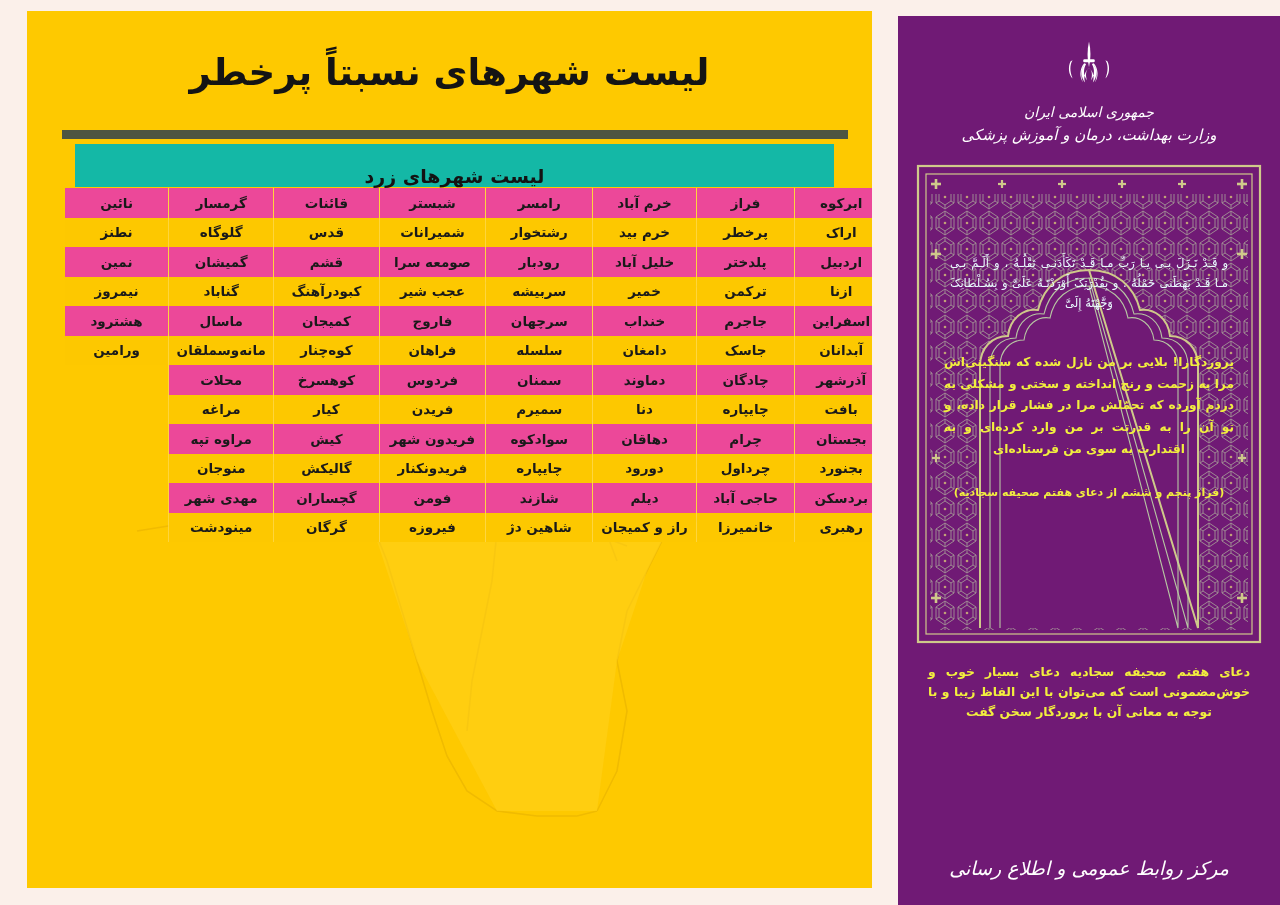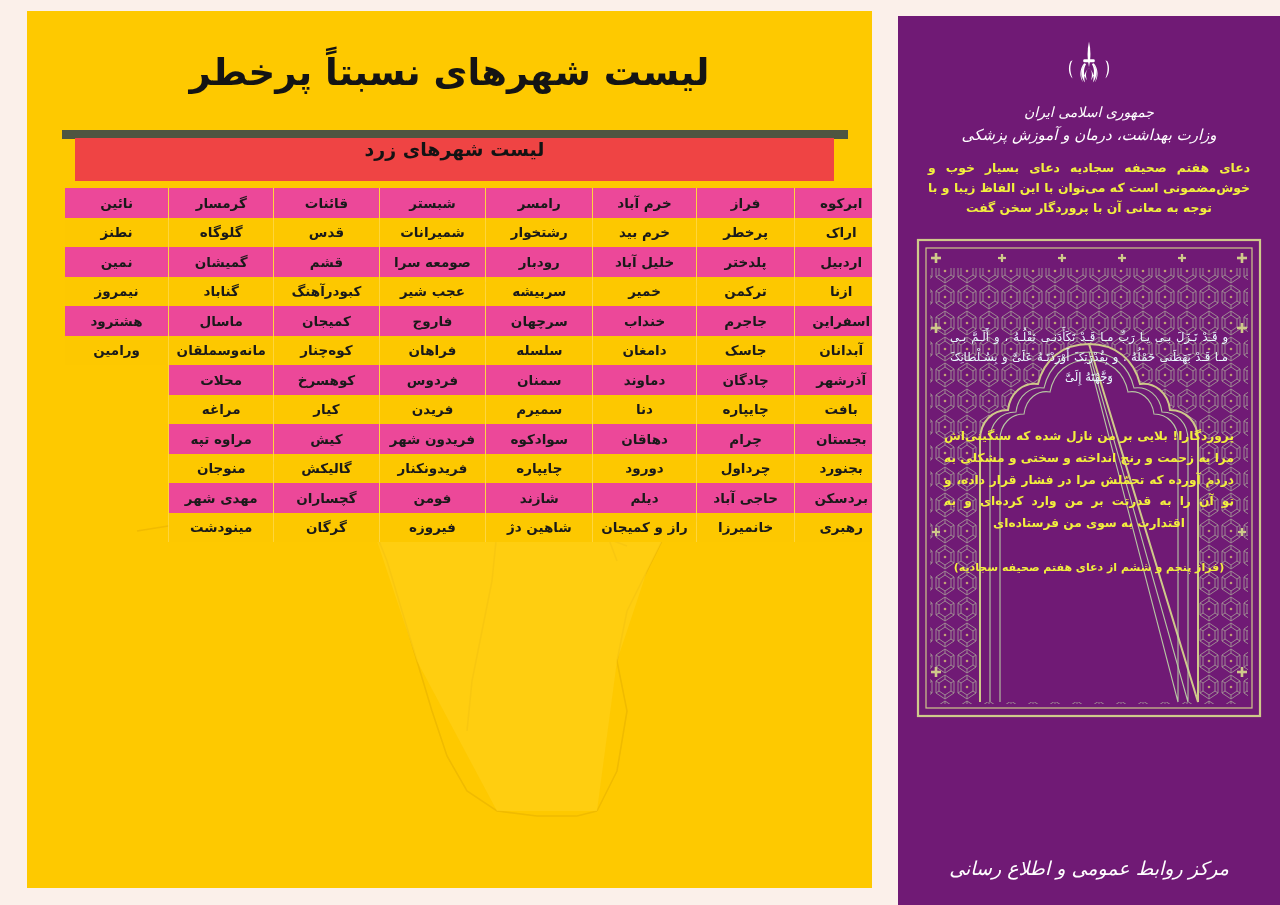--- a/index.html
+++ b/index.html
@@ -63,27 +63,27 @@
     top: 119px;
     left: 35px;
     right: 24px;
     height: 9px;
     background: #4e5541;
   }
 
   
   #sub-title-row {
     position: absolute;
-    top: 127px;
+    top: 133px;
     left: 48px;
     right: 38px;
     height: 43px;
-    background: #ef4444;
+    background: #14b8a6;
     display: flex;
-    align-items: flex-start;
+    align-items: flex-end;
     justify-content: center;
   }
   #sub-title {
     font-size: 19px;
     font-weight: bold;
     color: #131313;
     direction: rtl;
   }
 
   
@@ -437,22 +437,20 @@
                  C42 41 42 32 37 26 L35 27 C38 32 38 39 34 44 C36 38 35 33 32 31 Z"></path>
         <path d="M13 24 C10 30 11 38 15 42 C12 34 12 28 15 23 Z"></path>
         <path d="M51 24 C54 30 53 38 49 42 C52 34 52 28 49 23 Z"></path>
         <rect x="26" y="22" width="12" height="3.2" rx="1.4"></rect>
       </g>
     </svg>
 
     <div class="script-line" id="org-line-1">جمهوری اسلامی ایران</div>
     <div class="script-line" id="org-line-2">وزارت بهداشت، درمان و آموزش پزشکی</div>
 
-
-    <div id="intro-text">دعای هفتم صحیفه سجادیه دعای بسیار خوب و خوش‌مضمونی است که می‌توان با این الفاظ زیبا و با توجه به معانی آن با پروردگار سخن گفت</div>
 
     <div id="arch-frame">
       <svg id="arch-svg" viewBox="0 0 354 490" preserveAspectRatio="none">
         <defs>
           <pattern id="geo" width="22" height="26" patternUnits="userSpaceOnUse">
             <g fill="none" stroke="#bfd9a8" stroke-width="0.9" opacity="0.85">
               <polygon points="11,1 20,7 20,19 11,25 2,19 2,7"></polygon>
               <polygon points="11,5 17,9 17,17 11,21 5,17 5,9"></polygon>
               <path d="M11,1 L11,5 M20,7 L17,9 M20,19 L17,17 M11,25 L11,21
                        M2,19 L5,17 M2,7 L5,9"></path>
@@ -563,15 +561,17 @@
         </g>
       </svg>
 
       <div id="arch-content">
         <div id="arabic-text">و قَـدْ نَـزَلَ بـی یـا رَبِّ مـا قَـدْ تَکَأَدَنـی ثِقْلُـهُ ، و أَلَـمَّ بـی مـا قَـدْ بَهَظَنی حَمْلُهُ . و بِقُدْرَتِکَ أَوْرَدْتَـهُ عَلَیَّ و بِسُـلْطانِکَ وَجَّهْتَهُ إِلَیَّ</div>
         <div id="persian-translation">پروردگارا! بلایی بر من نازل شده که سنگینی‌اش مرا به زحمت و رنج انداخته و سختی و مشکلی به دردم آورده که تحمّلش مرا در فشار قرار داده، و تو آن را به قدرتت بر من وارد کرده‌ای و به اقتدارت به سوی من فرستاده‌ای</div>
         <div id="source-note">(فراز پنجم و ششم از دعای هفتم صحیفه سجادیه)</div>
       </div>
     </div>
 
+    <div id="intro-text">دعای هفتم صحیفه سجادیه دعای بسیار خوب و خوش‌مضمونی است که می‌توان با این الفاظ زیبا و با توجه به معانی آن با پروردگار سخن گفت</div>
+
     <div id="footer-credit">مرکز روابط عمومی و اطلاع رسانی</div>
   </div>
 </div>
 
 </body></html>

